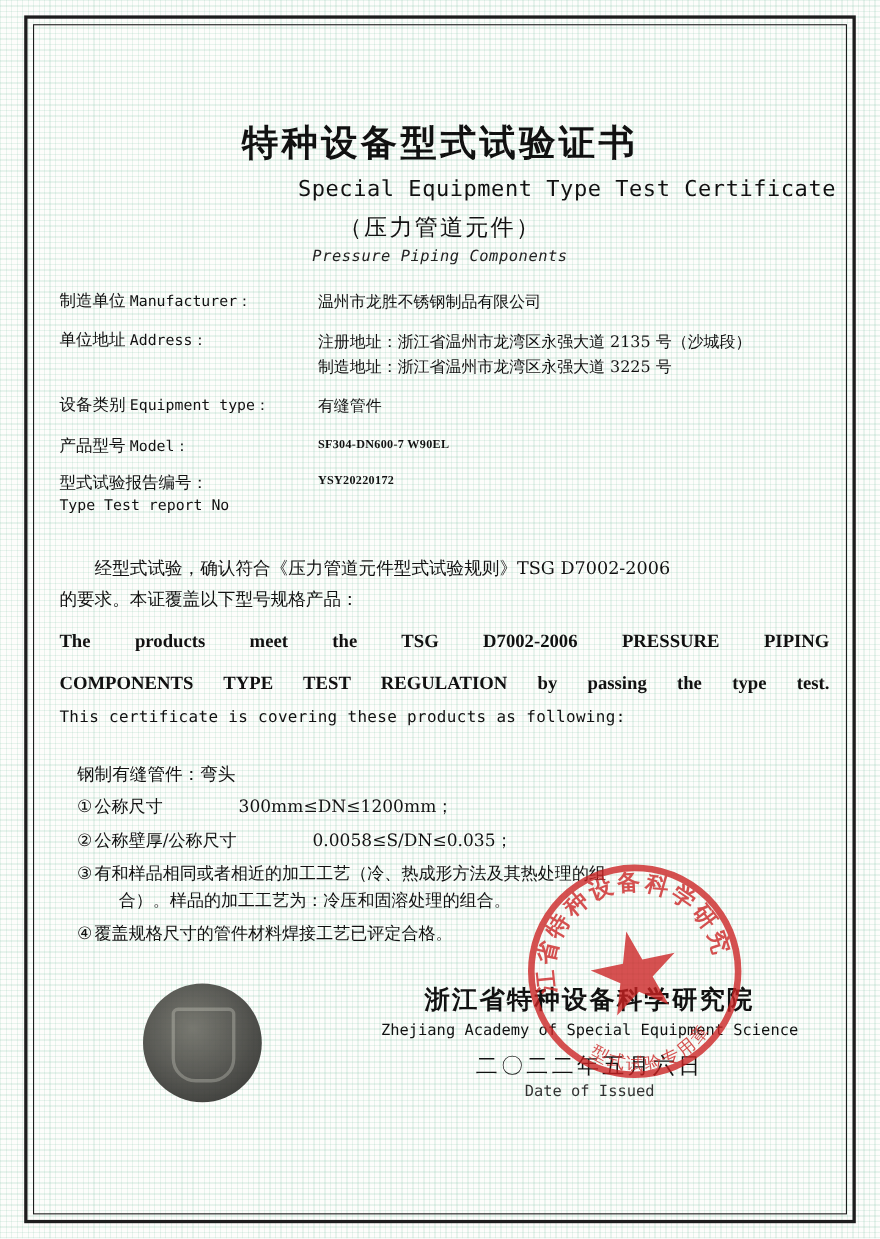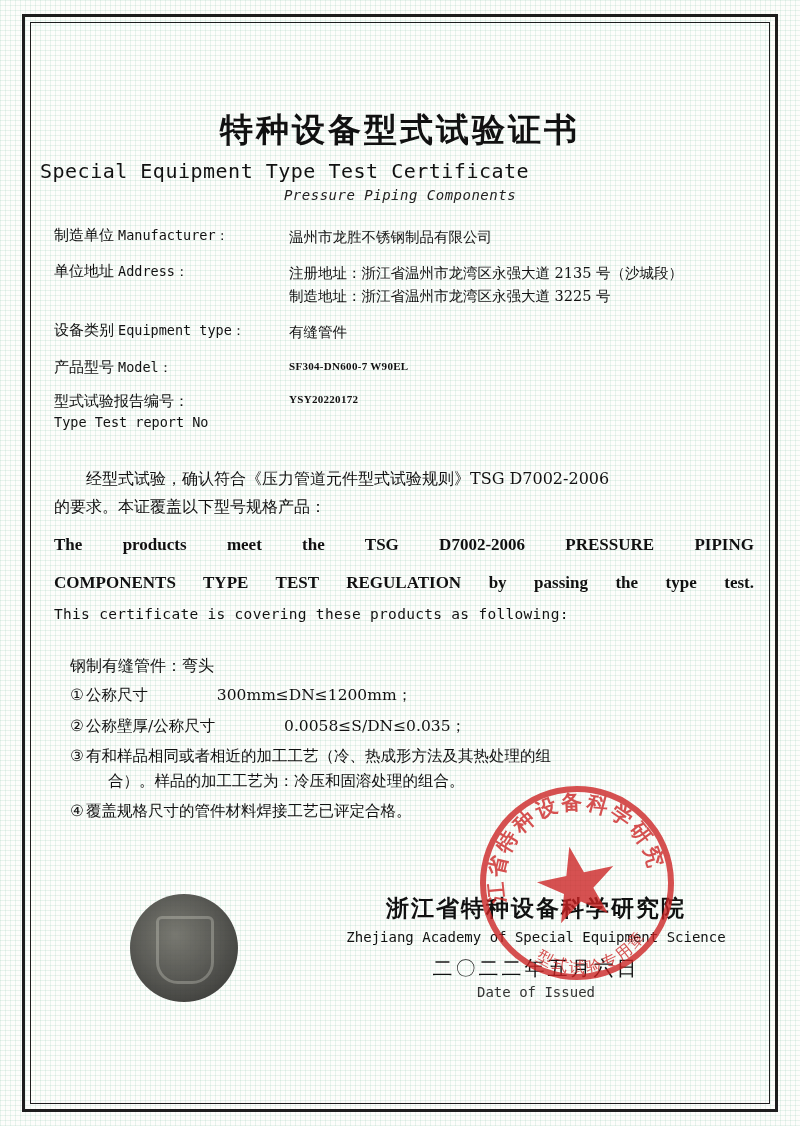--- a/index.html
+++ b/index.html
@@ -51,21 +51,21 @@
   .title-cn {
     text-align: center;
     font-family: "DejaVu Serif", serif;
     font-weight: bold;
     font-size: 33px;
     letter-spacing: 3px;
     margin: 60px 0 2px 0;
     color: #111;
   }
   .title-en {
-    text-align: left;
+    text-align: right;
     font-family: "DejaVu Sans Mono", monospace;
     font-size: 20px;
     letter-spacing: 0.5px;
     margin: 6px 0 2px 0;
   }
   .subtitle-cn {
     text-align: center;
     font-family: "DejaVu Serif", serif;
     font-size: 21px;
     letter-spacing: 2px;
@@ -279,20 +279,21 @@
 
 <div class="page">
   <div class="outer-frame">
     <div class="inner-frame"></div>
   </div>
 
   <div class="content">
 
     <div class="title-cn">特种设备型式试验证书</div>
     <div class="title-en">Special Equipment Type Test Certificate</div>
+    <div class="subtitle-cn">（压力管道元件）</div>
     <div class="subtitle-en">Pressure Piping Components</div>
 
 
     <table class="fields">
       <tbody>
           <tr>
         <td class="f-label">
           <span class="lbl-cn">制造单位</span>
           <span class="lbl-en">Manufacturer：</span>
         </td>

